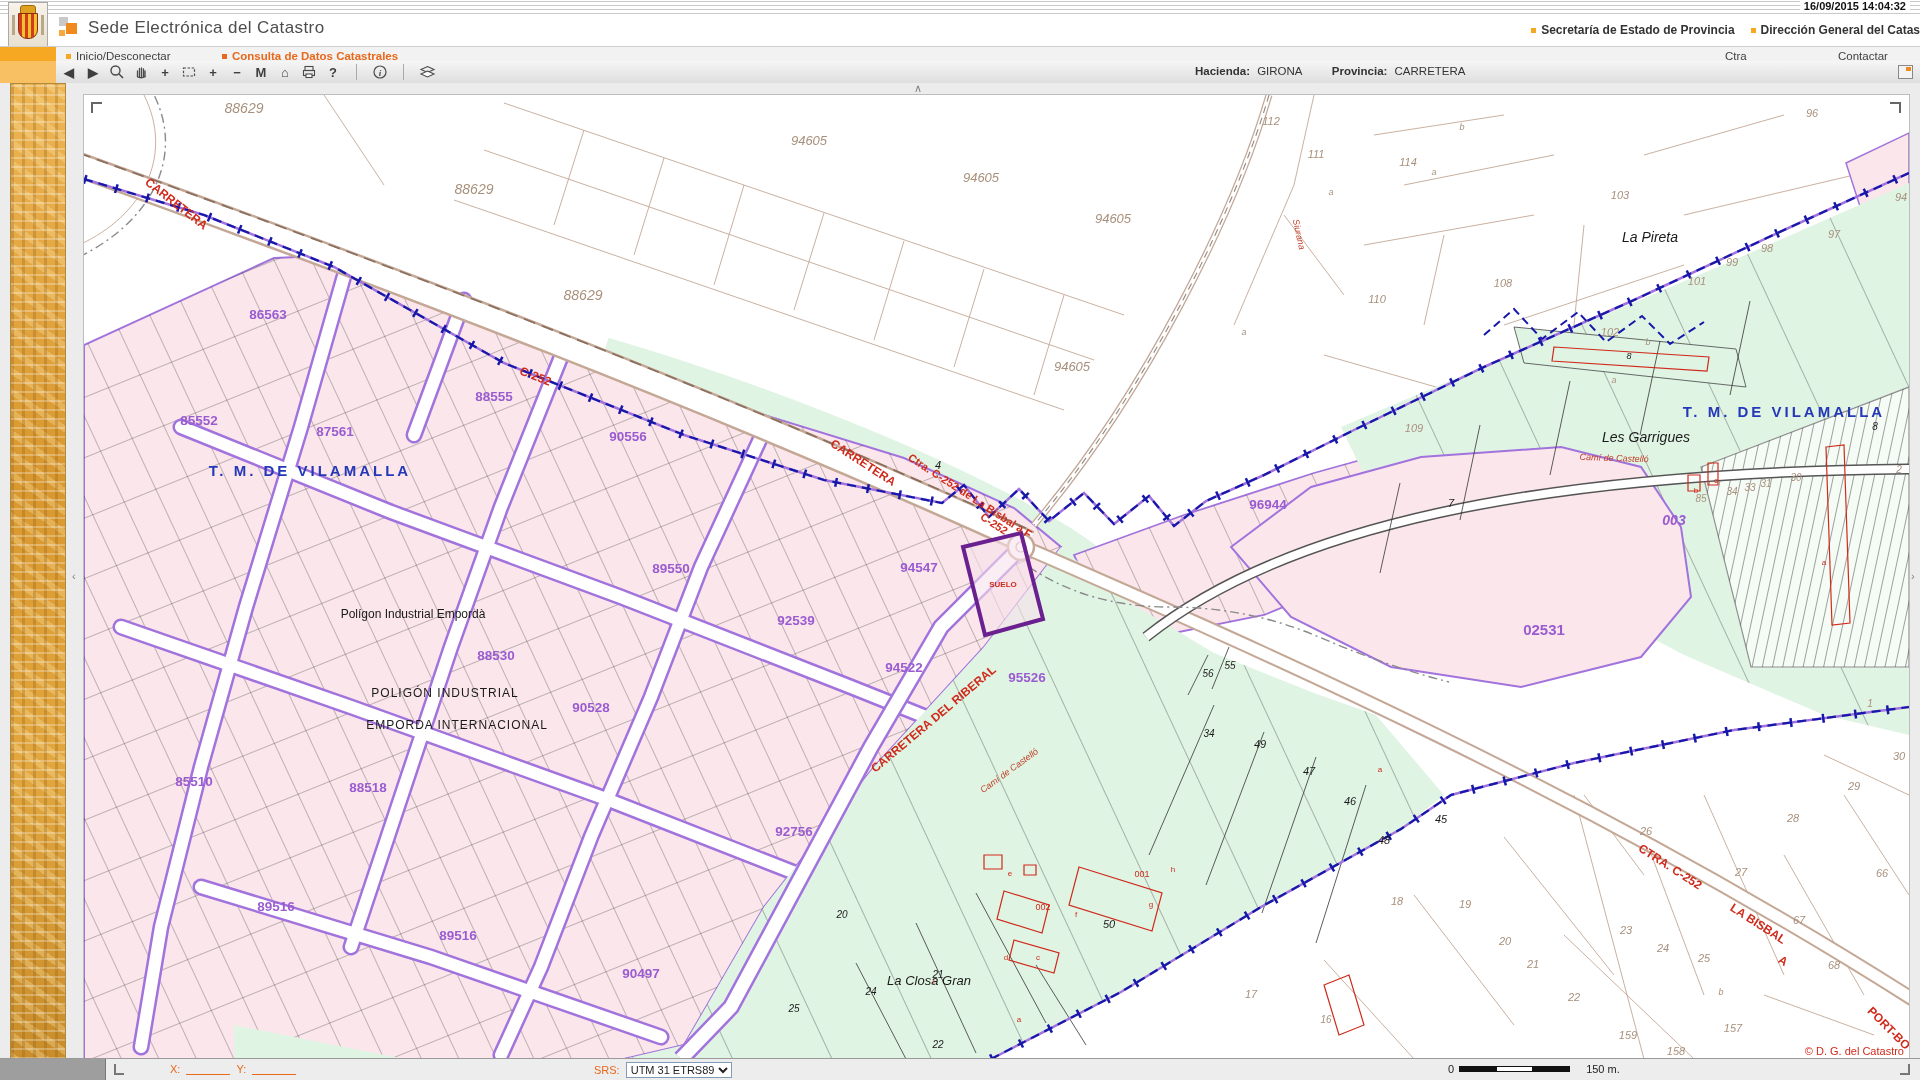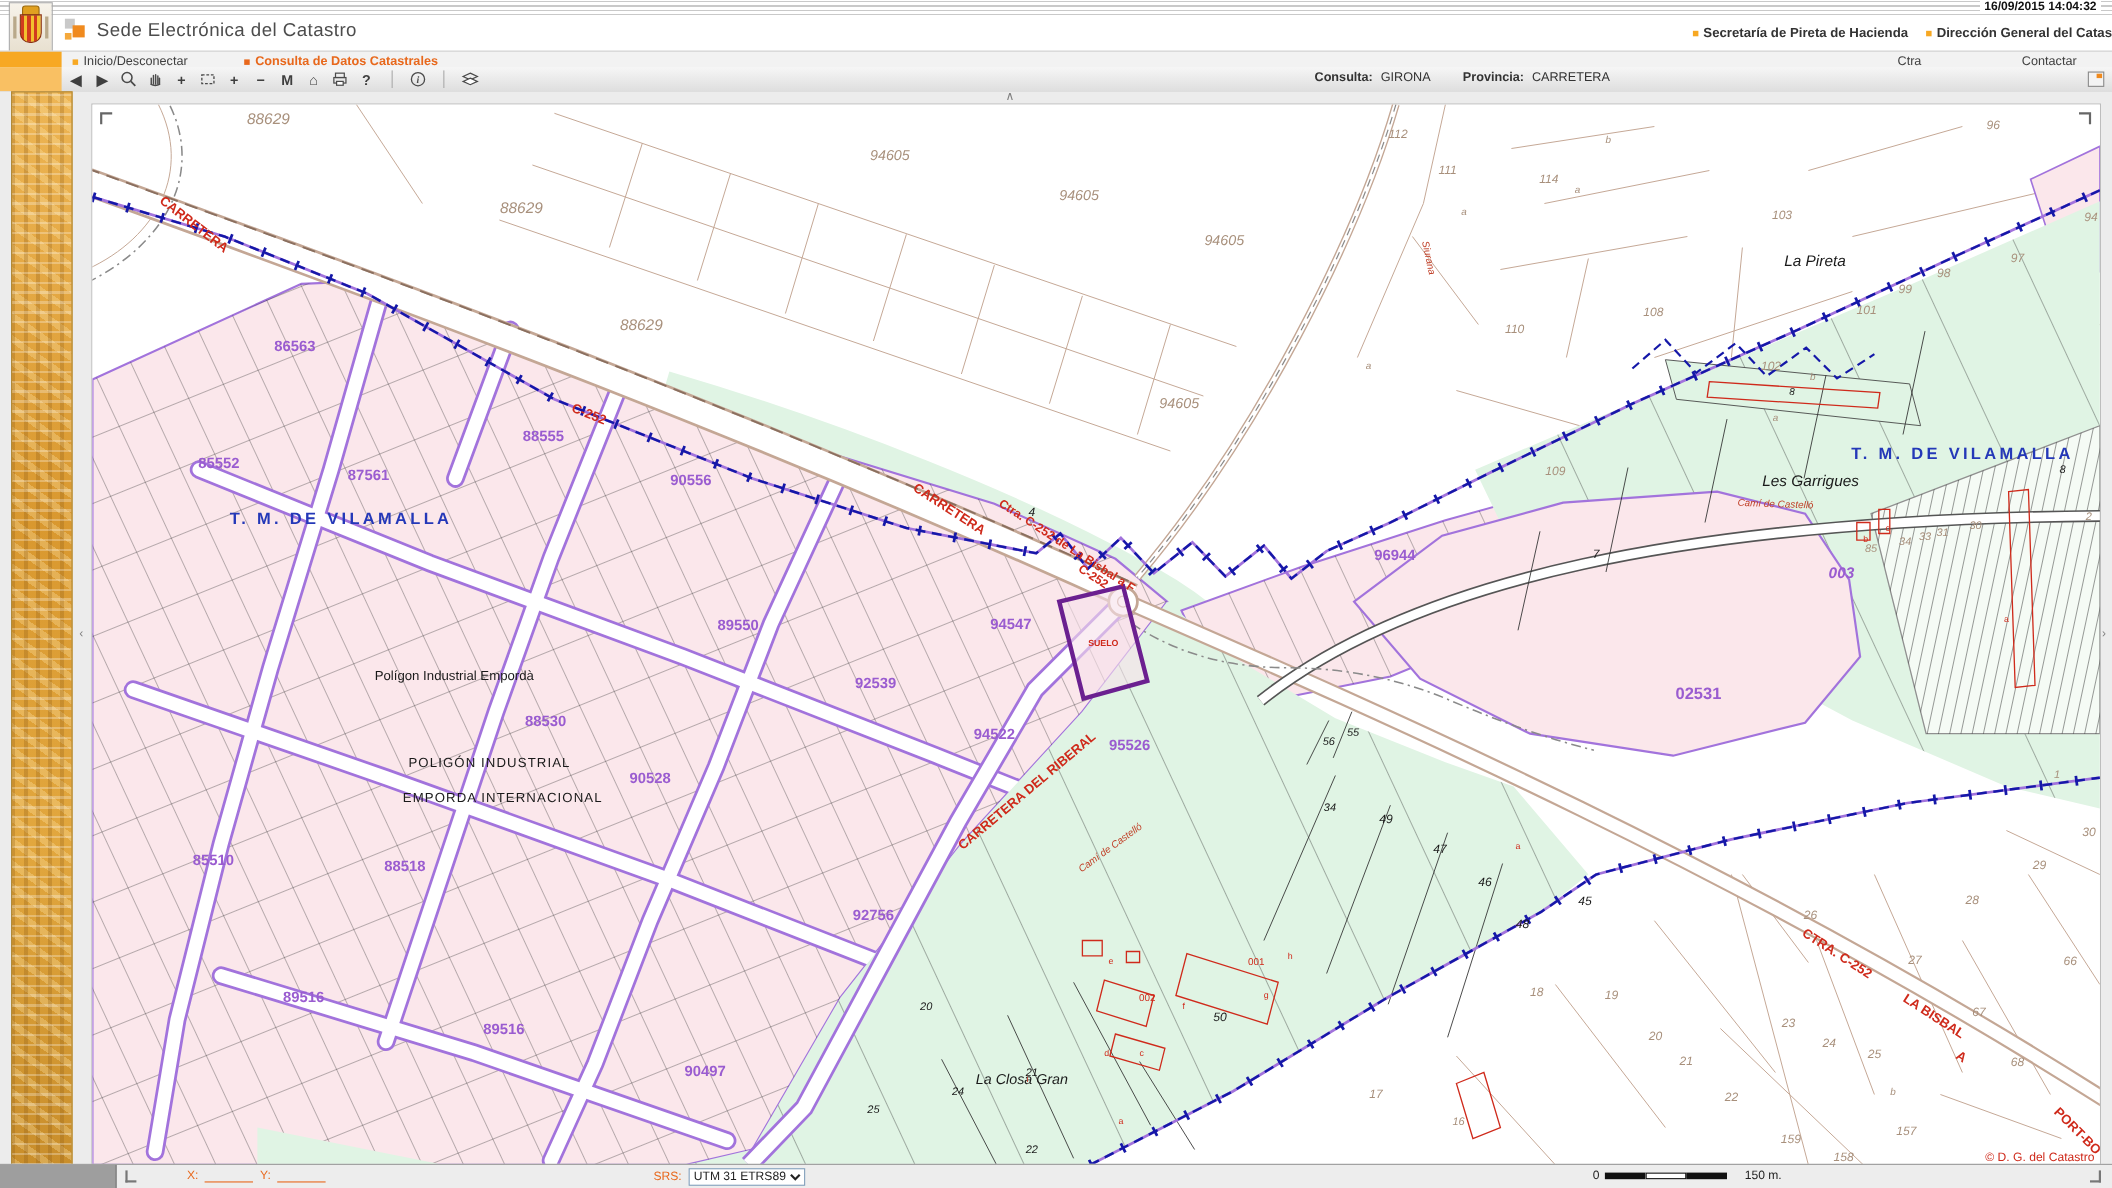--- a/index.html
+++ b/index.html
@@ -111,36 +111,36 @@
   </div>
   <div class="title-icon">
     <span class="g"></span>
       <span class="o1"></span>
       <span class="o2"></span>
   </div>
   <div class="app-title">Sede Electrónica del Catastro</div>
   <div class="org-links">
     <span class="item">
       <span class="sq"></span>
-      <span>Secretaría de Pireta de Hacienda</span>
+      <span>Secretaría de Estado de Provincia</span>
     </span>
     <span class="item">
       <span class="sq"></span>
       <span>Dirección General del Catastro</span>
     </span>
   </div>
 </div>
 
 <div class="menubar">
   <div class="left-orange"></div>
   <div class="menu-item" style="left:66px;">
     <span class="sq"></span>
     <span>Inicio/Desconectar</span>
   </div>
-  <div class="menu-item active" style="left:222px;">
+  <div class="menu-item active" style="left:222px;text-decoration:underline;">
     <span class="sq"></span>
     <span>Consulta de Datos Catastrales</span>
   </div>
   <div class="menu-item" style="left:1725px;">
     <span>Ctra</span>
   </div>
   <div class="menu-item" style="left:1838px;">
     <span>Contactar</span>
   </div>
 </div>
@@ -189,21 +189,21 @@
       </span>
       <span class="tb-sep"></span>
       <span class="tb-icon">
         <svg width="17" height="16" viewBox="0 0 17 16">
           <path d="M8.5 2.5 L15 5.5 L8.5 8.5 L2 5.5 Z" fill="none" stroke="#4a4a4a" stroke-width="1.1"></path>
           <path d="M8.5 7 L15 10 L8.5 13 L2 10 Z" fill="#fff" stroke="#4a4a4a" stroke-width="1.1"></path>
         </svg>
       </span>
     </div>
   <div class="prov-block">
-    <b>Consulta:</b>
+    <b>Hacienda:</b>
     <span class="val">GIRONA</span>
     <b>Provincia:</b>
     <span>CARRETERA</span>
   </div>
   <div class="export-icon"></div>
 </div>
 
 <div class="content">
   <div class="sidebar-photo"></div>
 

